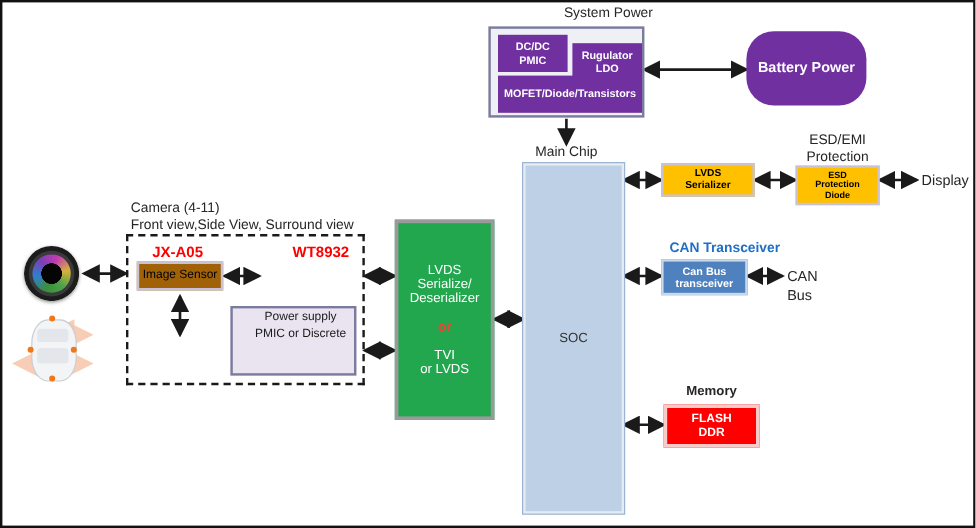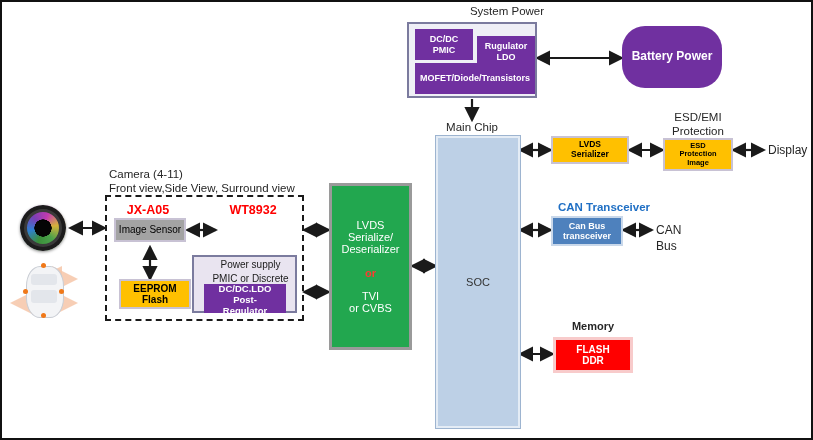--- a/index.html
+++ b/index.html
@@ -18,21 +18,21 @@
 
   
   .block{
     display:flex;flex-direction:column;
     align-items:center;justify-content:center;
     text-align:center;
     line-height:1.12;
     box-sizing:border-box;
   }
   .blk-purple{background:#7030A0;color:#ffffff;font-weight:bold;}
-  .blk-orange-lt{background:#a3a3a3;color:#000000;border:2px solid #C8C2D4;}
+  .blk-orange-lt{background:#a16207;color:#000000;border:2px solid #C8C2D4;}
   .blk-yellow{background:#FFC000;color:#000000;border:2px solid #C8C2D4;font-weight:bold;}
   .blk-green{background:#22A74F;color:#ffffff;border:3px solid #9A9A9A;}
   .blk-blue{background:#4E81BD;color:#ffffff;border:2px solid #C9D8EA;font-weight:bold;}
   .blk-soc{background:#BDD0E6;color:#333333;border:2px solid #E4ECF5;outline:1px solid #9DB4D0;}
   .blk-red{background:#FF0000;color:#ffffff;border:3px solid #F8CBCB;font-weight:bold;}
 
   
   .label{
     position:absolute;
     color:#262626;
@@ -200,58 +200,49 @@
   <div class="label" style="left:107px;top:165px;">Camera (4-11)</div>
   <div class="label" style="left:107px;top:179px;">Front view,Side View, Surround view</div>
 
   <div class="abs" id="camera-group" style="left:103px;top:193px;width:199px;height:126px;"></div>
 
   <div class="label label-red label-ctr" style="left:110px;top:201px;width:72px;text-align:center;">JX-A05</div>
   <div class="abs block blk-orange-lt" style="left:112px;top:216px;width:72px;height:24px;font-size:10px;">
     <span>Image Sensor</span>
   </div>
 
-  <div class="label label-red label-ctr" style="left:213px;top:201px;width:76px;">WT8932</div>
-
-  <div class="abs block blk-yellow" style="left:117px;top:277px;width:72px;height:30px;font-size:10px;">
-    <span>EEPROM</span>
-    <span>Flash</span>
-  </div>
+  <div class="label label-red label-ctr" style="left:213px;top:201px;width:76px;text-align:right;">WT8932</div>
+
 
   <div class="abs" id="ps-group" style="left:190px;top:253px;width:105px;height:58px;padding-left:12px;">
     <div class="ps-cap">Power supply</div>
     <div class="ps-cap">PMIC or Discrete</div>
-    <div class="abs" id="ps-inner" style="left:10px;top:27px;width:82px;height:29px;">
-      <div>DC/DC.LDO</div>
-      <div>Post-</div>
-      <div>Regulator</div>
-    </div>
   </div>
 
   <div class="abs block blk-green" style="left:327px;top:181px;width:83px;height:167px;font-size:11px;">
     <span>LVDS</span>
     <span>Serialize/</span>
     <span>Deserializer</span>
     <span style="color:#FF3B30;font-weight:bold;margin:11px 0;">or</span>
     <span>TVI</span>
-    <span>or CVBS</span>
+    <span>or LVDS</span>
   </div>
 
   <div class="abs block blk-yellow" style="left:549px;top:134px;width:78px;height:28px;font-size:8.5px;">
     <span>LVDS</span>
     <span>Serializer</span>
   </div>
 
   <div class="label label-ctr" style="left:646px;top:108px;width:100px;">ESD/EMI</div>
   <div class="label label-ctr" style="left:646px;top:122px;width:100px;">Protection</div>
 
   <div class="abs block blk-yellow" style="left:661px;top:136px;width:70px;height:33px;font-size:7.5px;">
     <span>ESD</span>
     <span>Protection</span>
-    <span>Image</span>
+    <span>Diode</span>
   </div>
 
   <div class="label" style="left:766px;top:141px;font-size:12px;">Display</div>
 
   <div class="label label-blue" style="left:556px;top:198px;">CAN Transceiver</div>
 
   <div class="abs block blk-blue" style="left:549px;top:214px;width:72px;height:30px;font-size:9px;">
     <span>Can Bus</span>
     <span>transceiver</span>
   </div>

